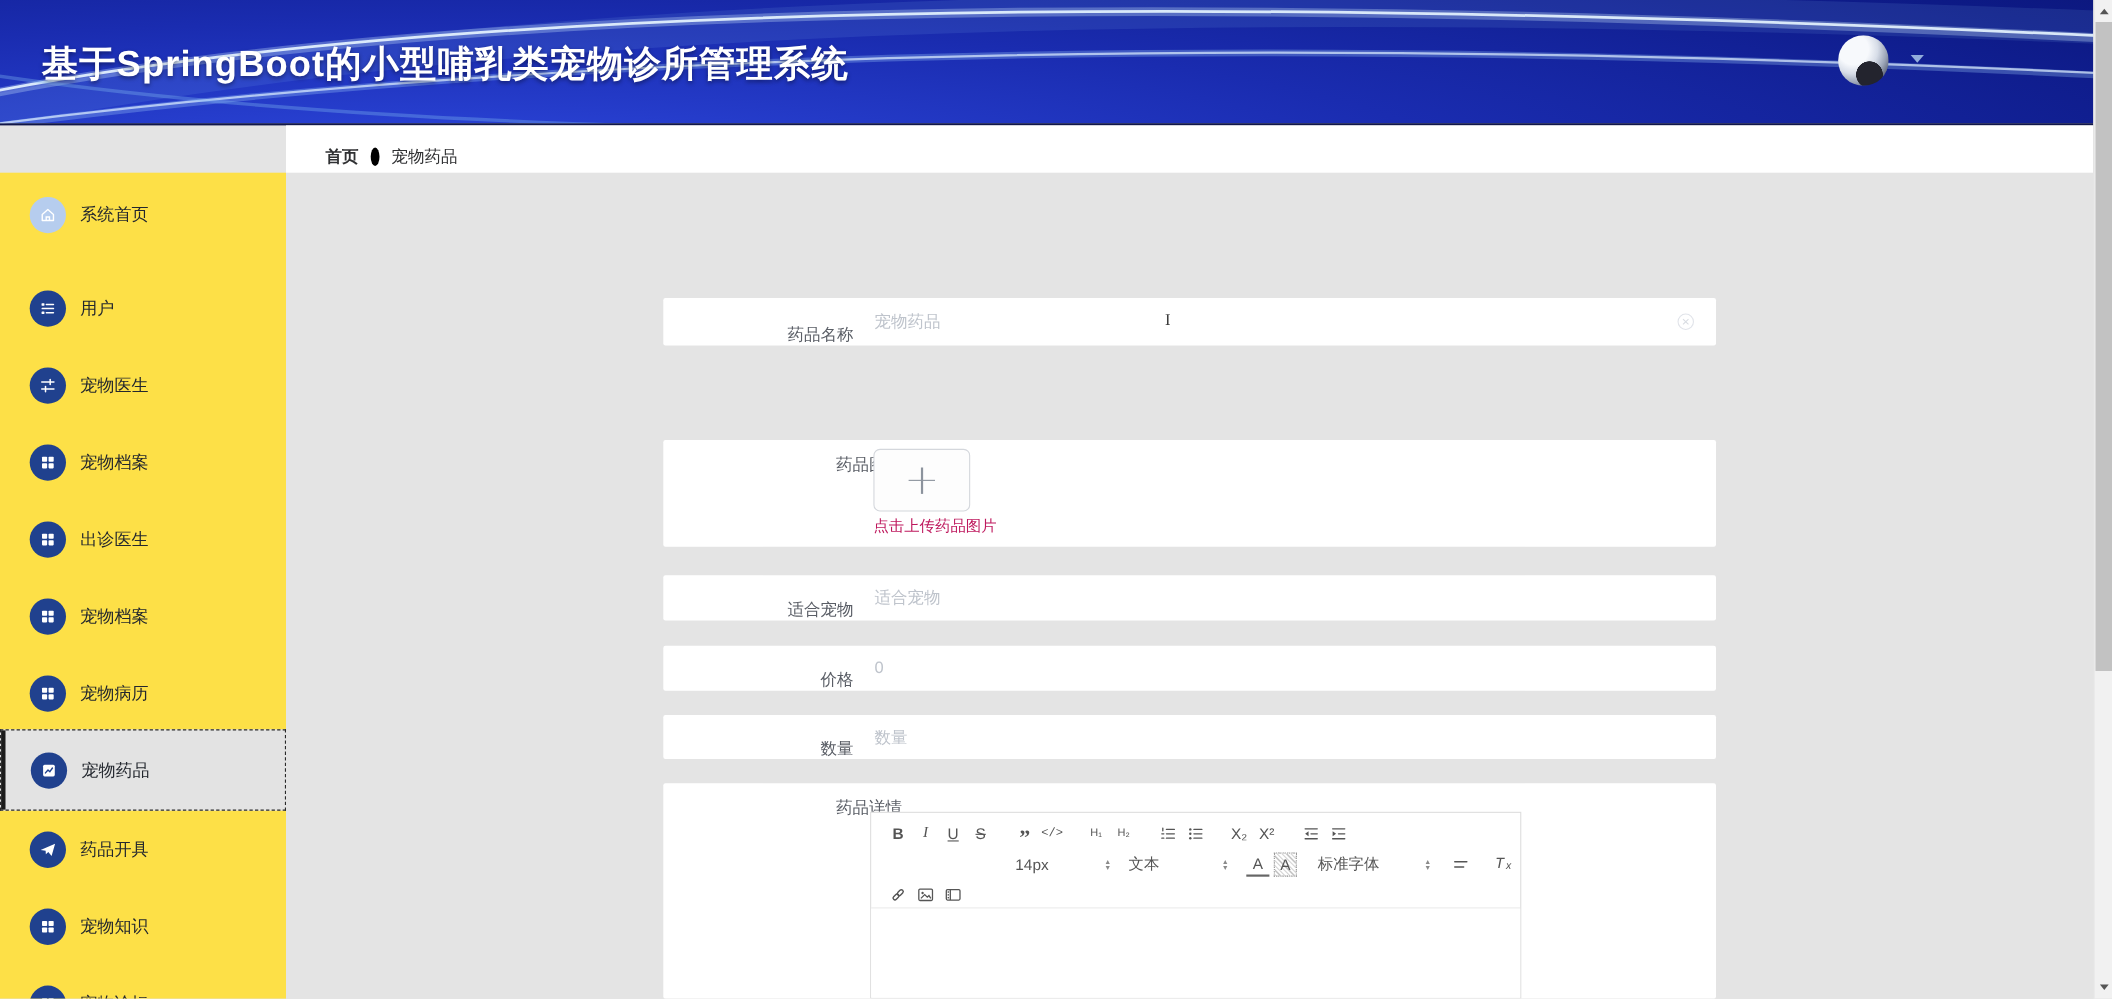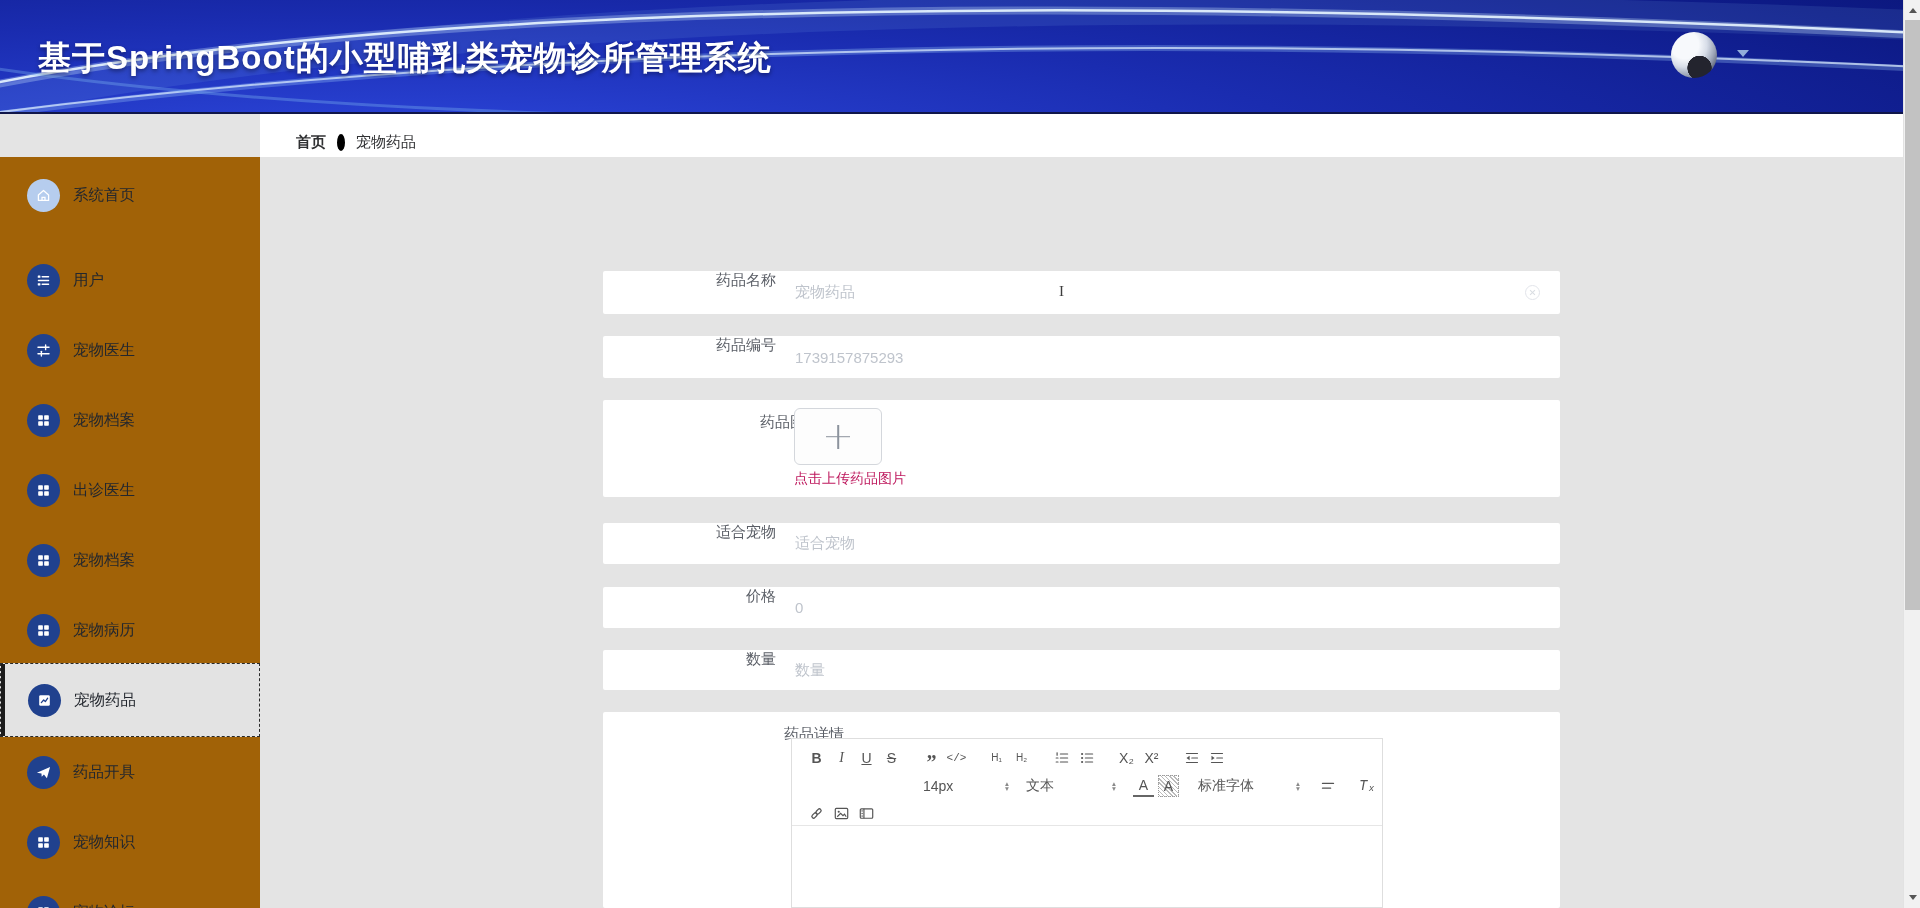--- a/index.html
+++ b/index.html
@@ -24,33 +24,33 @@
     border-left:6px solid transparent; border-right:6px solid transparent;
     border-top:7px solid #a9c7e8; opacity:.85; cursor:pointer; }
 
   
   .breadcrumb { position:absolute; left:260px; top:114px; width:1643px; height:57px; background:#ffffff;
     display:flex; align-items:center; padding-left:36px; font-size:15px; color:#303133; }
   .crumb-home { font-weight:bold; cursor:pointer; }
   .crumb-sep { width:8px; height:17px; background:#000; border-radius:50%; margin:0 11px; }
 
   
-  .sidebar { position:absolute; left:0; top:157px; width:260px; height:751px; background:#a16207; overflow:hidden; }
+  .sidebar { position:absolute; left:0; top:157px; width:260px; height:751px; background:#fde047; overflow:hidden; }
   .side-item { position:absolute; left:0; width:260px; height:74px; display:flex; align-items:center; cursor:pointer; }
   .side-item .circ { width:33px; height:33px; border-radius:50%; background:#20418e; margin-left:27px;
     display:flex; align-items:center; justify-content:center; flex:0 0 33px; }
   .side-item .circ.light { background:#b6cdee; }
   .side-item .lbl { margin-left:13px; font-size:15.5px; color:#23272e; white-space:nowrap; }
   .side-item.active { background:#e3e3e3; border:1px dashed #2a2a2a; }
   .side-item.active::before { content:""; position:absolute; left:0; top:0; bottom:0; width:4px; background:#1c1c1c; }
 
   
   .main-bg { position:absolute; left:260px; top:157px; width:1643px; height:751px; background:#e4e4e4; }
 
-  .card { position:absolute; background:#ffffff; border-radius:2px; display:flex; align-items:flex-start; overflow:hidden; }
+  .card { position:absolute; background:#ffffff; border-radius:2px; display:flex; align-items:flex-end; overflow:hidden; }
   .f-label { width:173px; text-align:right; font-size:15px; color:#5a5e66; flex:0 0 173px; }
   .f-input { flex:1; margin-left:19px; font-size:15px; color:#303133; position:relative; height:100%;
     display:flex; align-items:center; cursor:text; }
   .ph { color:#bfc4cc; }
   .card.top-align { align-items:flex-start; }
   .card.top-align .f-label { padding-top:13px;margin-left:44px; }
 
   .clear-ic { position:absolute; right:20px; top:50%; margin-top:-8px; width:15px; height:15px;
     border:1px solid #dcdfe6; border-radius:50%; opacity:.85; }
   .clear-ic::before, .clear-ic::after { content:""; position:absolute; left:3px; top:6px; width:7px; height:1px;
@@ -265,26 +265,20 @@
 
   <div class="card" style="left:603px; top:271px; width:957px; height:43px;">
     <div class="f-label">药品名称</div>
     <div class="f-input">
       <span class="ph">宠物药品</span>
       <span class="ibeam"></span>
     </div>
     <div class="clear-ic"></div>
   </div>
 
-  <div class="card" style="left:603px; top:336px; width:957px; height:42px;">
-    <div class="f-label">药品编号</div>
-    <div class="f-input">
-      <span class="ph">1739157875293</span>
-    </div>
-  </div>
 
   <div class="card top-align" style="left:603px; top:400px; width:957px; height:97px;">
     <div class="f-label">药品图片</div>
     <div class="upload-box"></div>
     <div class="upload-hint">点击上传药品图片</div>
   </div>
 
   <div class="card" style="left:603px; top:523px; width:957px; height:41px;">
     <div class="f-label">适合宠物</div>
     <div class="f-input">
@@ -299,21 +293,21 @@
     </div>
   </div>
 
   <div class="card" style="left:603px; top:650px; width:957px; height:40px;">
     <div class="f-label">数量</div>
     <div class="f-input">
       <span class="ph">数量</span>
     </div>
   </div>
 
-  <div class="card top-align" style="left:603px; top:712px; width:957px; height:196px;padding-left:24px;">
+  <div class="card top-align" style="left:603px; top:712px; width:957px; height:196px;">
     <div class="f-label">药品详情</div>
     <div class="editor">
       <div class="toolbar">
 
         <div class="tb-row">
           <span class="tb-btn b-bold">B</span>
           <span class="tb-btn b-italic">I</span>
           <span class="tb-btn b-under">U</span>
           <span class="tb-btn b-strike">S</span>
           <span class="tb-btn b-quote tb-gap">”</span>

